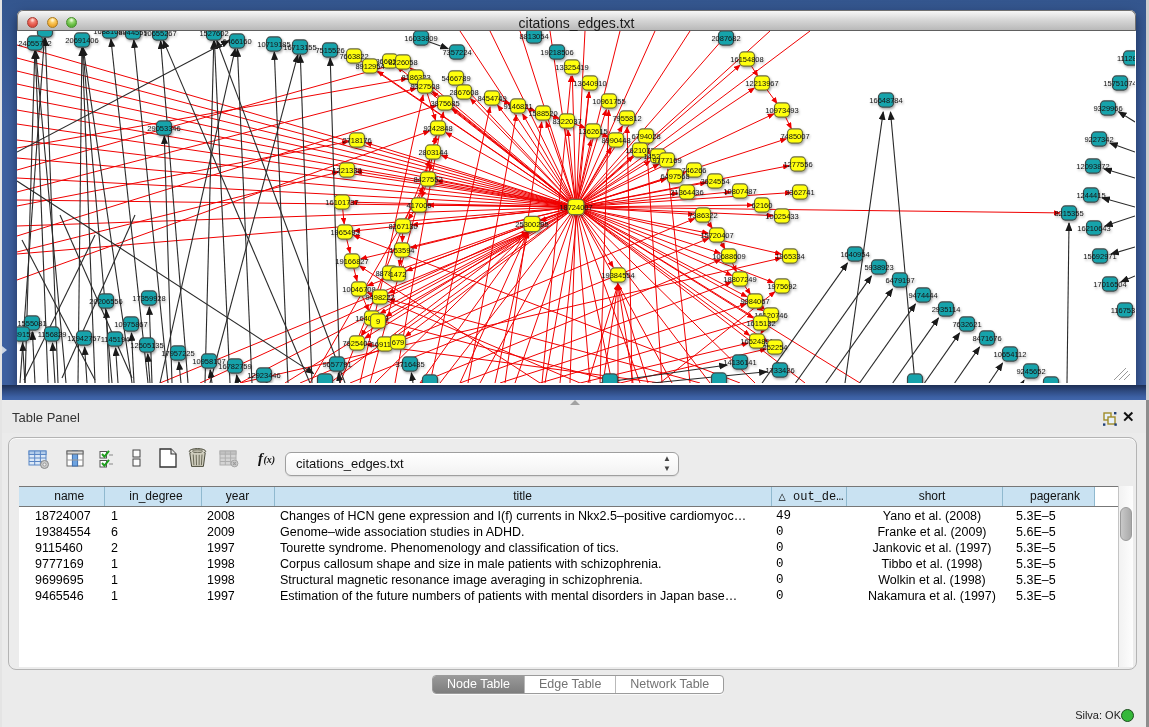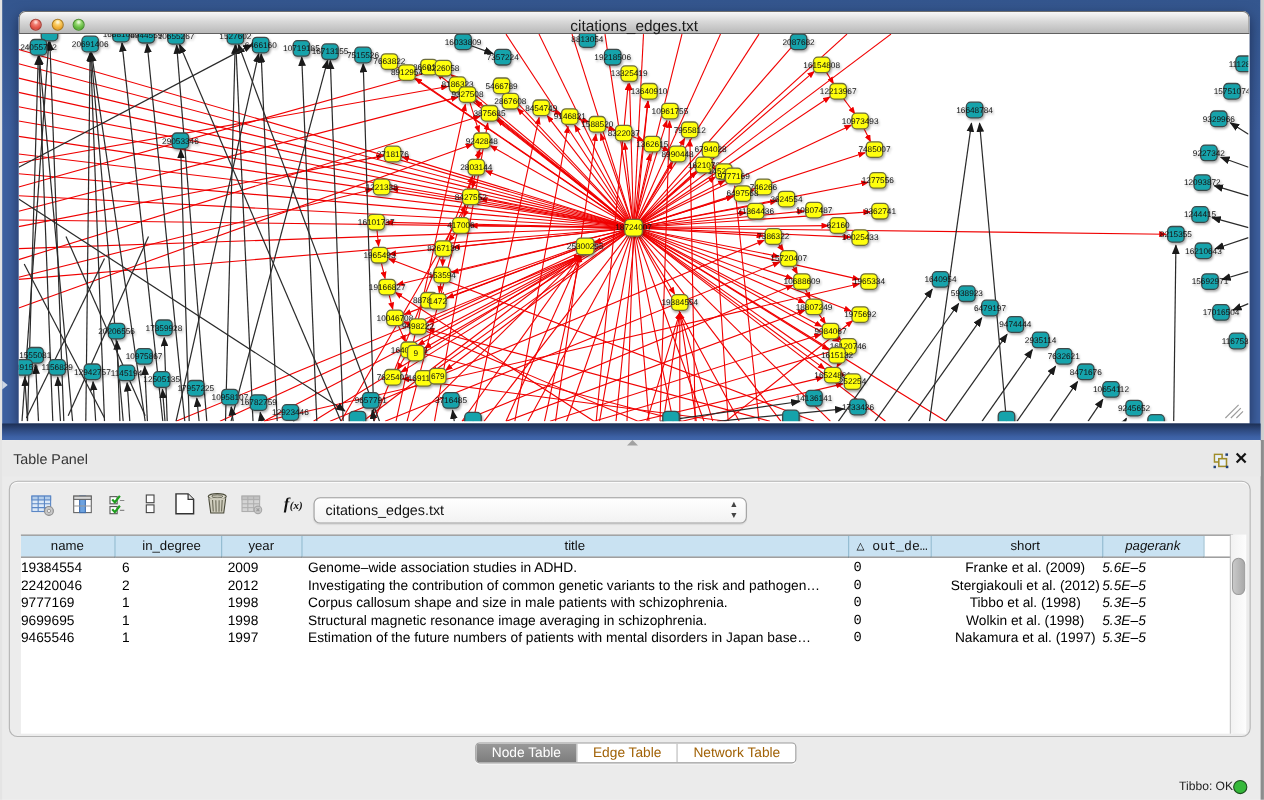--- a/index.html
+++ b/index.html
@@ -33,35 +33,35 @@
   border:1px solid #9f9f9f; border-radius:6px; font-size:13px; color:#111; line-height:22px;
   padding-left:10px; box-shadow:0 1px 1px rgba(0,0,0,.08);}
 #combo .arr { position:absolute; right:7px; top:1px; font-size:8px; color:#444; line-height:10px; text-align:center;}
 #tbl { position:absolute; left:10px; top:48px; width:1102px; height:181px; background:#fff;
   border-top:1px solid #777; overflow:hidden; }
 table { border-collapse:collapse; table-layout:fixed; width:1101px; font-size:12px; }
 th { background:#c9e2f2; border-right:1px solid #90b9cf; border-bottom:1px solid #777;
   font-weight:normal; font-size:12px; color:#111; height:19px; padding:0; }
 td { height:14px; padding:2px 0 0 6px; color:#000; white-space:nowrap; overflow:hidden;
   font-size:12.5px; }
-.c0 { width:85px; padding-left:0; }
+.c0 { width:85px; padding-left:16px; }
 .c1 { width:97px; padding-left:7px; }
 .c2 { width:73px; }
 .c3 { width:497px; }
 .c4 { width:75px; padding-left:5px;font-family:Liberation Mono, monospace; }
 .c5 { width:156px; text-align:center; padding-left:16px; }
-.c6 { width:92px; padding-left:0;font-style:italic; }
+.c6 { width:92px; padding-left:14px; }
 th.c7 { width:26px; background:#fff; border-right:none; }
 #vsb { position:absolute; right:3px; top:48px; width:15px; height:181px; background:linear-gradient(90deg,#f2f2f2,#fdfdfd); border-left:1px solid #c4c4c4;}
 #vsb .thumb { position:absolute; left:1px; top:21px; width:12px; height:34px; border-radius:6px;
   background:linear-gradient(90deg,#c9c9c9,#a9a9a9); border:1px solid #9a9a9a; }
 #tabs { position:absolute; left:432px; top:675px; height:19px; display:flex;
   border:1px solid #9b9b9b; border-radius:4px; overflow:hidden; background:#fff;
   box-shadow:0 1px 0 rgba(255,255,255,.7);justify-content:flex-end; }
-#tabs div { padding:1px 14px 0; font-size:12.5px; color:#a16207; border-right:1px solid #b9b9b9; }
+#tabs div { padding:1px 14px 0; font-size:12.5px; color:#737373; border-right:1px solid #b9b9b9; }
 #tabs div:last-child { border-right:none; }
 #tabs .sel { background:linear-gradient(#999,#7d7d7d); color:#fff; }
 #mem { position:absolute; right:28px; top:709px; font-size:11px; color:#222; }
 #memdot { position:absolute; left:1121px; top:709px; width:13px; height:13px; border-radius:50%;
   background:#35b83a; border:1.5px solid #1c4d1e; }
 </style></head><body>
 <div id="lstrip"></div>
 <div id="bandblue"></div>
 <div style="position:absolute;left:2px;top:346px;width:0;height:0;border-top:4px solid transparent;border-bottom:4px solid transparent;border-left:5px solid #cdd6e4;z-index:5"></div>
 <div id="deskblue"></div>
@@ -687,36 +687,45 @@
             <th class="c0">name</th>
             <th class="c1">in_degree</th>
             <th class="c2">year</th>
             <th class="c3">title</th>
             <th class="c4">△ out_de…</th>
             <th class="c5">short</th>
             <th class="c6">pagerank</th>
             <th class="c7"></th>
           </tr>
 <tr>
+            <td class="c0">18724007</td>
+            <td class="c1">1</td>
+            <td class="c2">2008</td>
+            <td class="c3">Changes of HCN gene expression and I(f) currents in Nkx2.5–positive cardiomyoc…</td>
+            <td class="c4">49</td>
+            <td class="c5">Yano et al. (2008)</td>
+            <td class="c6">5.3E–5</td>
+          </tr>
+<tr>
             <td class="c0">19384554</td>
             <td class="c1">6</td>
             <td class="c2">2009</td>
             <td class="c3">Genome–wide association studies in ADHD.</td>
             <td class="c4">0</td>
             <td class="c5">Franke et al. (2009)</td>
             <td class="c6">5.6E–5</td>
           </tr>
 <tr>
-            <td class="c0">22420046</td>
+            <td class="c0">9115460</td>
             <td class="c1">2</td>
-            <td class="c2">2012</td>
-            <td class="c3">Investigating the contribution of common genetic variants to the risk and pathogen…</td>
+            <td class="c2">1997</td>
+            <td class="c3">Tourette syndrome. Phenomenology and classification of tics.</td>
             <td class="c4">0</td>
-            <td class="c5">Stergiakouli et al. (2012)</td>
-            <td class="c6">5.5E–5</td>
+            <td class="c5">Jankovic et al. (1997)</td>
+            <td class="c6">5.3E–5</td>
           </tr>
 <tr>
             <td class="c0">9777169</td>
             <td class="c1">1</td>
             <td class="c2">1998</td>
             <td class="c3">Corpus callosum shape and size in male patients with schizophrenia.</td>
             <td class="c4">0</td>
             <td class="c5">Tibbo et al. (1998)</td>
             <td class="c6">5.3E–5</td>
           </tr>
@@ -743,13 +752,13 @@
   </div>
   <div id="vsb">
       <div class="thumb"></div>
     </div>
 </div>
 <div id="tabs">
     <div class="sel">Node Table</div>
     <div>Edge Table</div>
     <div>Network Table</div>
   </div>
-<div id="mem">Tibbo: OK</div>
+<div id="mem">Silva: OK</div>
 <div id="memdot"></div>
 </body></html>

